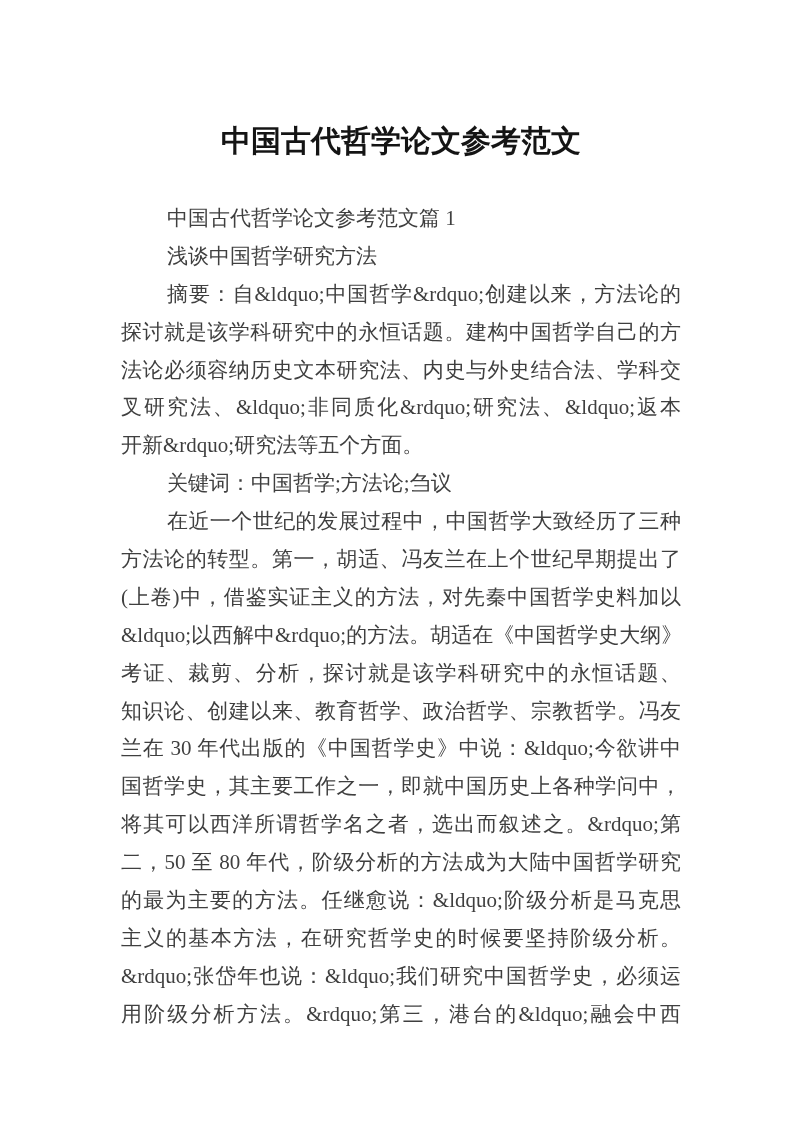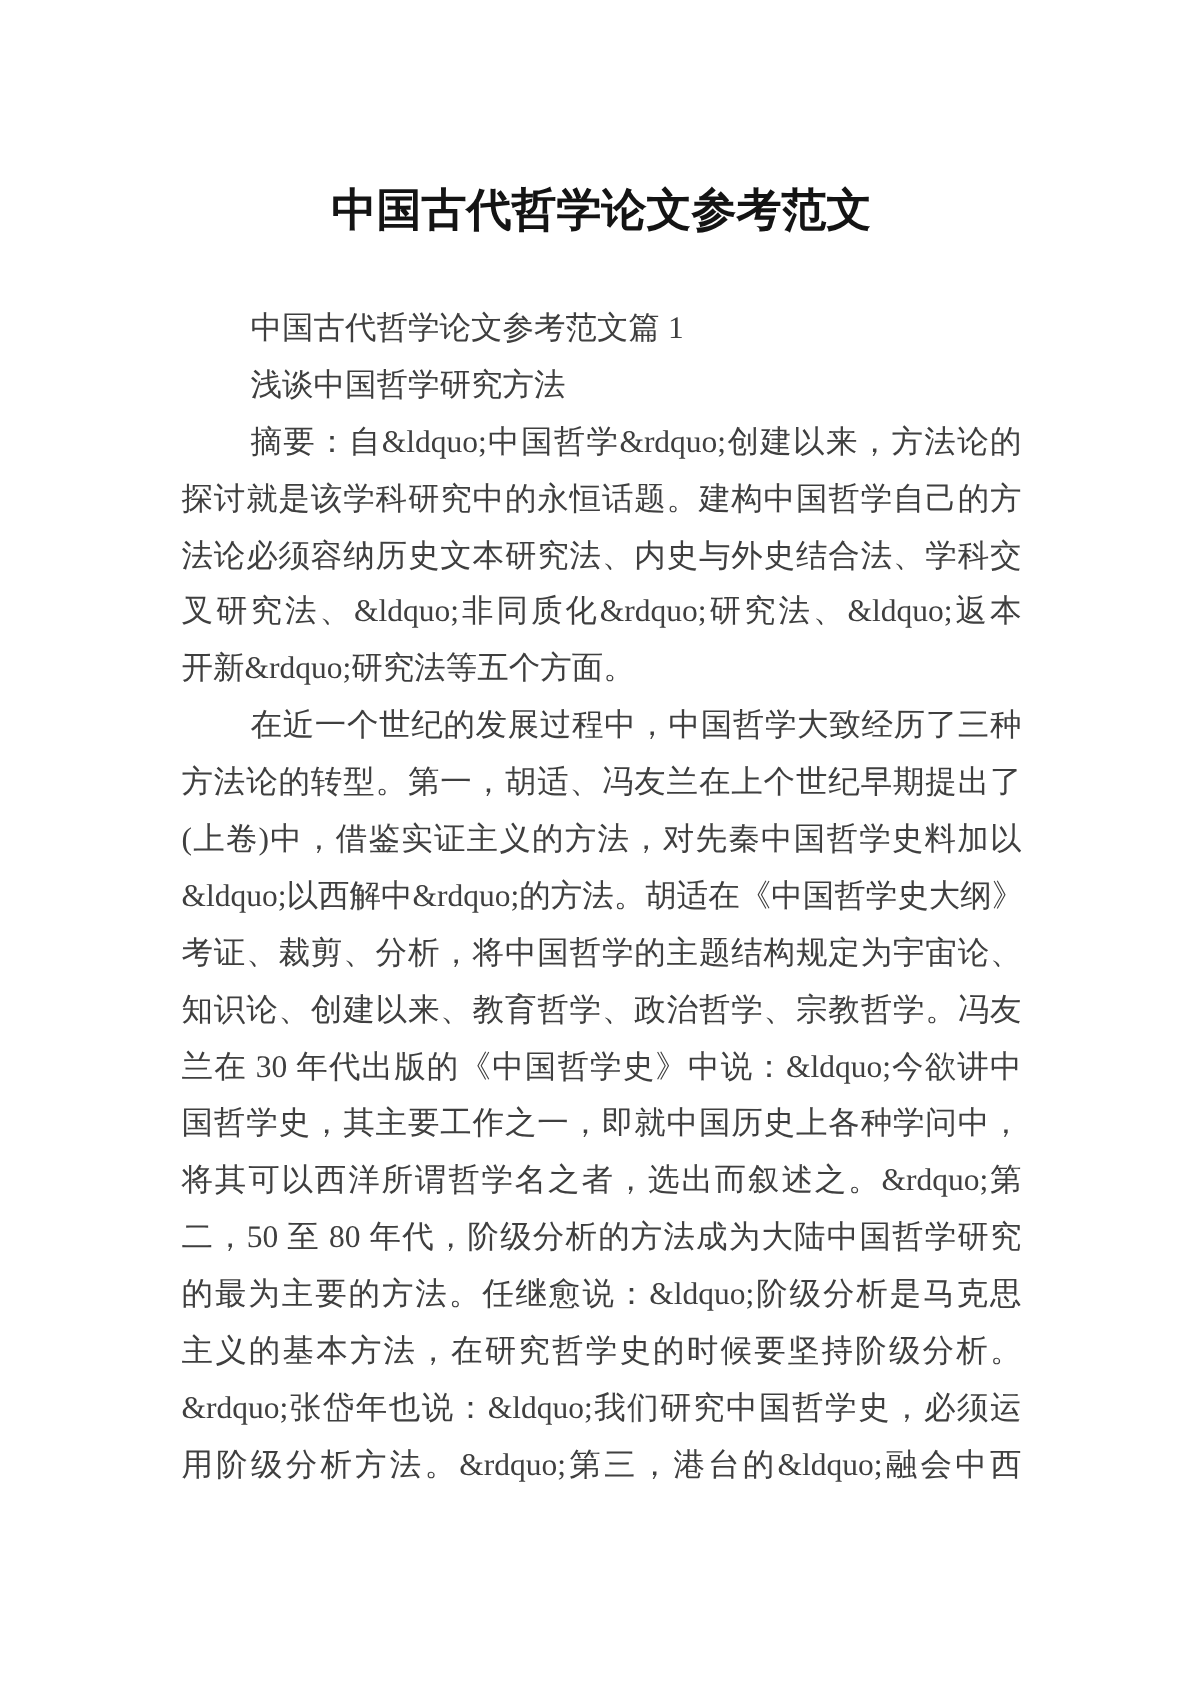--- a/index.html
+++ b/index.html
@@ -60,25 +60,26 @@
   <h1 class="doc-title">中国古代哲学论文参考范文</h1>
 
   <div class="doc-body">
     <div class="line indent end">中国古代哲学论文参考范文篇 1</div>
     <div class="line indent end">浅谈中国哲学研究方法</div>
     <div class="line indent">摘要：自&amp;ldquo;中国哲学&amp;rdquo;创建以来，方法论的</div>
     <div class="line">探讨就是该学科研究中的永恒话题。建构中国哲学自己的方</div>
     <div class="line">法论必须容纳历史文本研究法、内史与外史结合法、学科交</div>
     <div class="line">叉研究法、&amp;ldquo;非同质化&amp;rdquo;研究法、&amp;ldquo;返本</div>
     <div class="line end">开新&amp;rdquo;研究法等五个方面。</div>
+    <div class="line indent end">关键词：中国哲学;方法论;刍议</div>
     <div class="line indent">在近一个世纪的发展过程中，中国哲学大致经历了三种</div>
     <div class="line">方法论的转型。第一，胡适、冯友兰在上个世纪早期提出了</div>
     <div class="line">(上卷)中，借鉴实证主义的方法，对先秦中国哲学史料加以</div>
     <div class="line">&amp;ldquo;以西解中&amp;rdquo;的方法。胡适在《中国哲学史大纲》</div>
-    <div class="line">考证、裁剪、分析，将中国哲学的主题结构规定为宇宙论、</div>
+    <div class="line">考证、裁剪、分析，探讨就是该学科研究中的永恒话题、</div>
     <div class="line">知识论、创建以来、教育哲学、政治哲学、宗教哲学。冯友</div>
     <div class="line">兰在 30 年代出版的《中国哲学史》中说：&amp;ldquo;今欲讲中</div>
     <div class="line">国哲学史，其主要工作之一，即就中国历史上各种学问中，</div>
     <div class="line">将其可以西洋所谓哲学名之者，选出而叙述之。&amp;rdquo;第</div>
     <div class="line">二，50 至 80 年代，阶级分析的方法成为大陆中国哲学研究</div>
     <div class="line">的最为主要的方法。任继愈说：&amp;ldquo;阶级分析是马克思</div>
     <div class="line">主义的基本方法，在研究哲学史的时候要坚持阶级分析。</div>
     <div class="line">&amp;rdquo;张岱年也说：&amp;ldquo;我们研究中国哲学史，必须运</div>
     <div class="line">用阶级分析方法。&amp;rdquo;第三，港台的&amp;ldquo;融会中西</div>
   </div>

